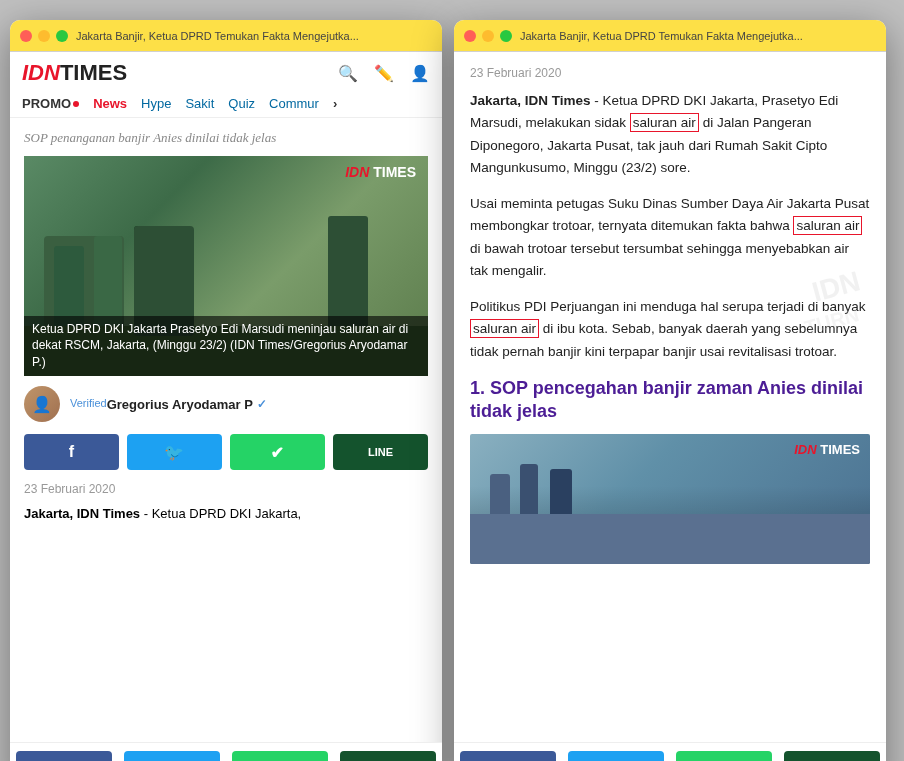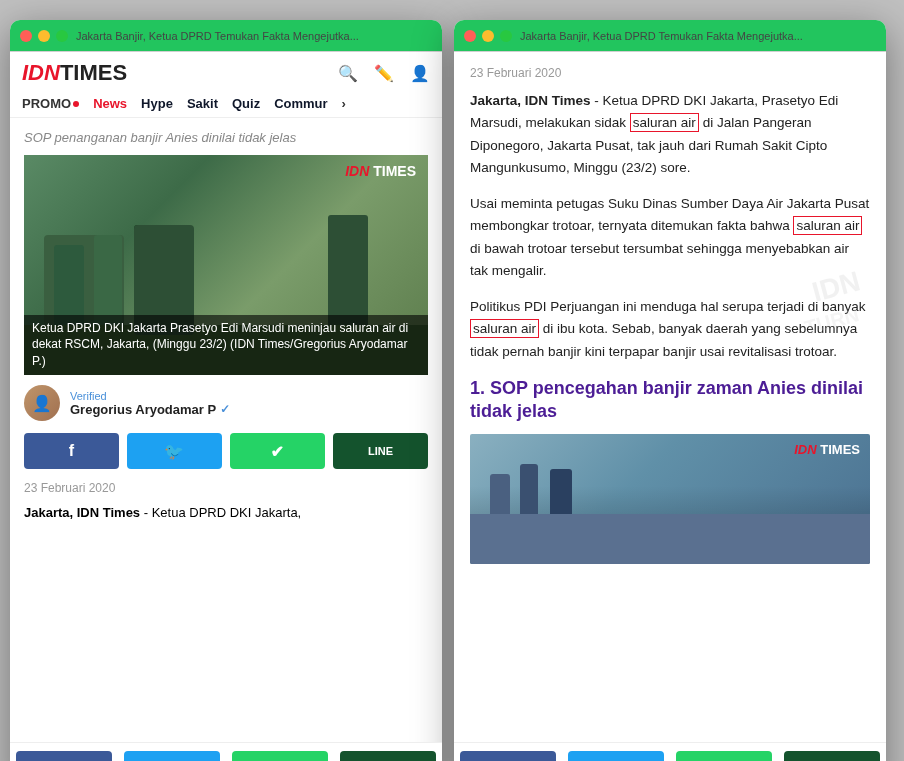--- a/index.html
+++ b/index.html
@@ -29,21 +29,21 @@
       width: 432px;
       background: #fff;
       flex-shrink: 0;
     }
     .window + .window {
       margin-left: 12px;
     }
 
     
     .title-bar {
-      background: #22c55e;
+      background: #fde047;
       height: 32px;
       display: flex;
       align-items: center;
       padding: 0 10px;
       border-bottom: 1px solid #d0d0d0;
     }
     .traffic-lights {
       display: flex;
       gap: 6px;
       margin-right: 8px;
@@ -127,22 +127,22 @@
       height: 6px;
       background: #e8152b;
       border-radius: 50%;
       display: inline-block;
     }
     .nav-news {
       color: #e8152b;
       font-weight: 700;
     }
     .nav-item {
-      color: #0f172a;
-      font-weight: 700;
+      color: #0369a1;
+      font-weight: 400;
     }
     .nav-more {
       color: #333;
       font-weight: 700;
     }
 
     
     .article-body {
       padding: 12px 14px;
     }
@@ -151,20 +151,21 @@
       font-weight: 800;
       color: #111;
       line-height: 1.3;
       margin-bottom: 8px;
     }
     .article-subtitle {
       font-size: 13px;
       color: #888;
       margin-bottom: 10px;
       font-style: italic;
+      font-family: Liberation Serif, serif;
     }
     .hero-image-wrapper {
       position: relative;
       width: 100%;
       height: 220px;
       background: #4a7c59;
       overflow: hidden;
       margin-bottom: 10px;
     }
     .hero-image-bg {
@@ -227,21 +228,21 @@
       background: linear-gradient(135deg, #c0956a, #a07050);
       flex-shrink: 0;
       display: flex;
       align-items: center;
       justify-content: center;
       color: #fff;
       font-size: 16px;
     }
     .author-info {
       display: flex;
-      flex-direction: column;
+      flex-direction: row;
     }
     .author-verified {
       font-size: 11px;
       color: #4a90d9;
     }
     .author-name {
       font-size: 13px;
       font-weight: 700;
       color: #222;
       display: flex;

